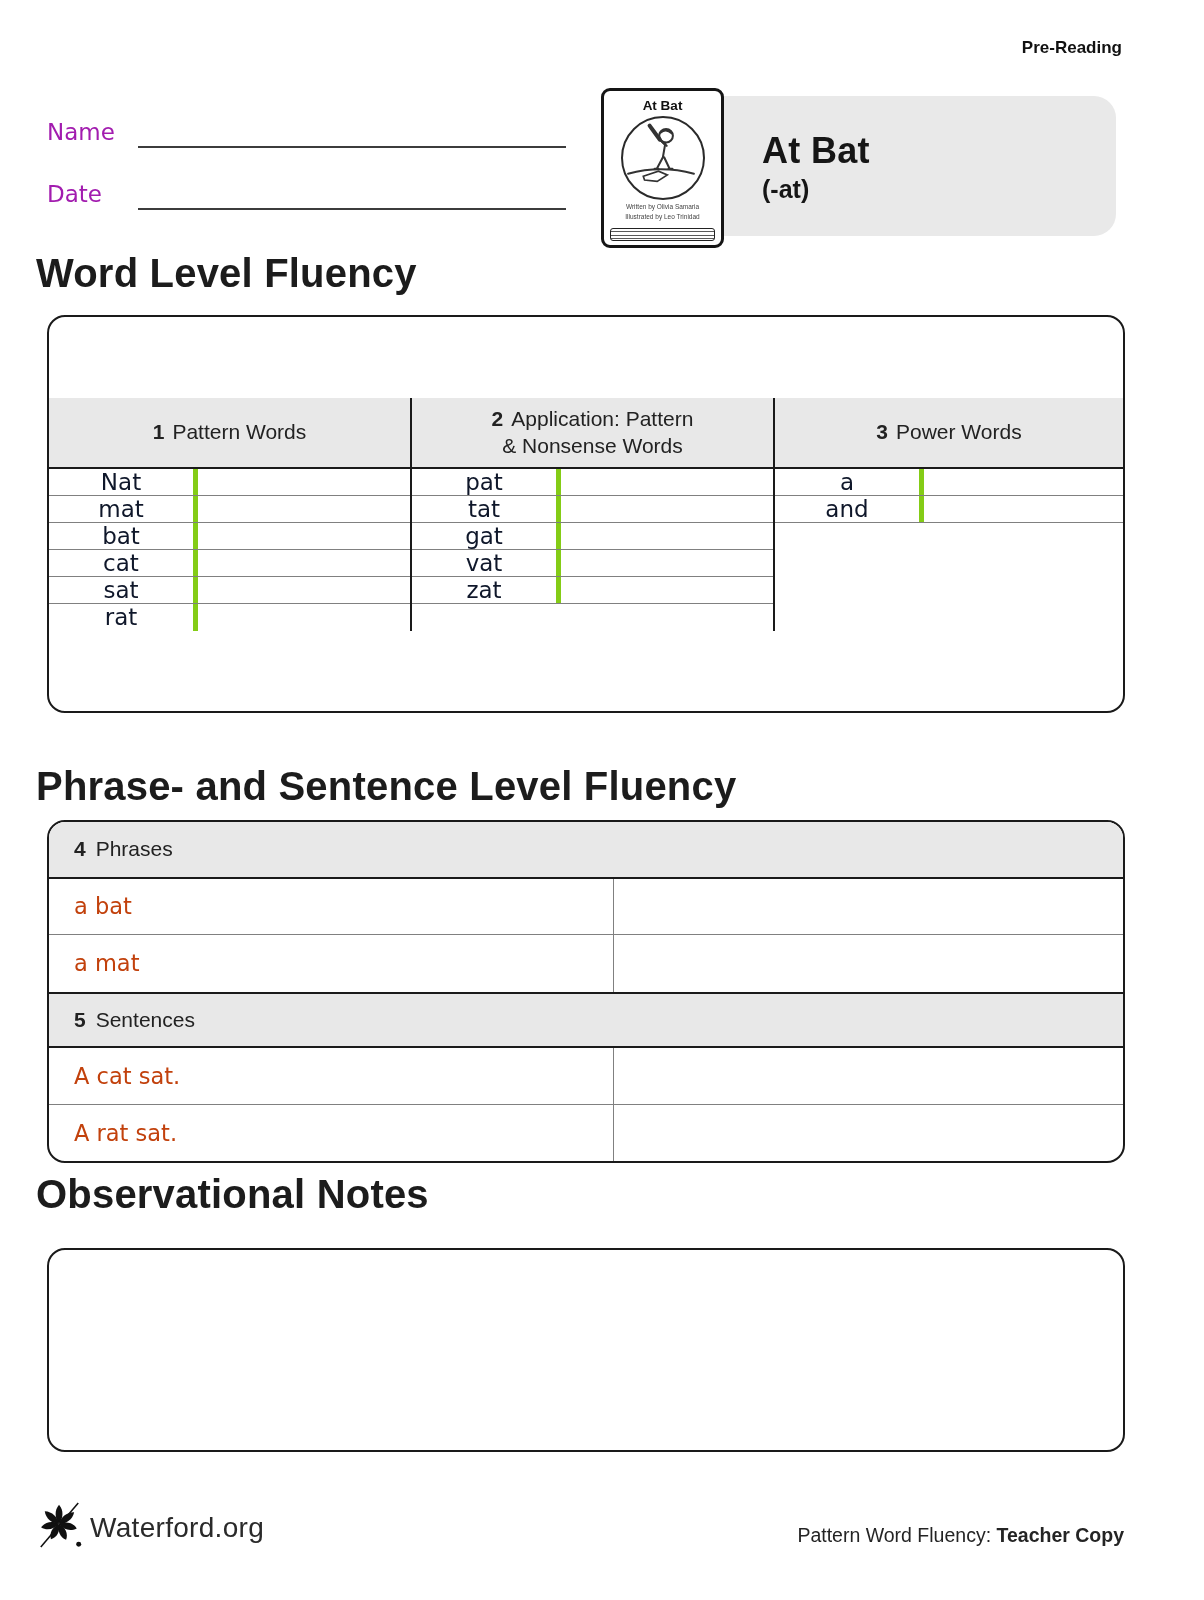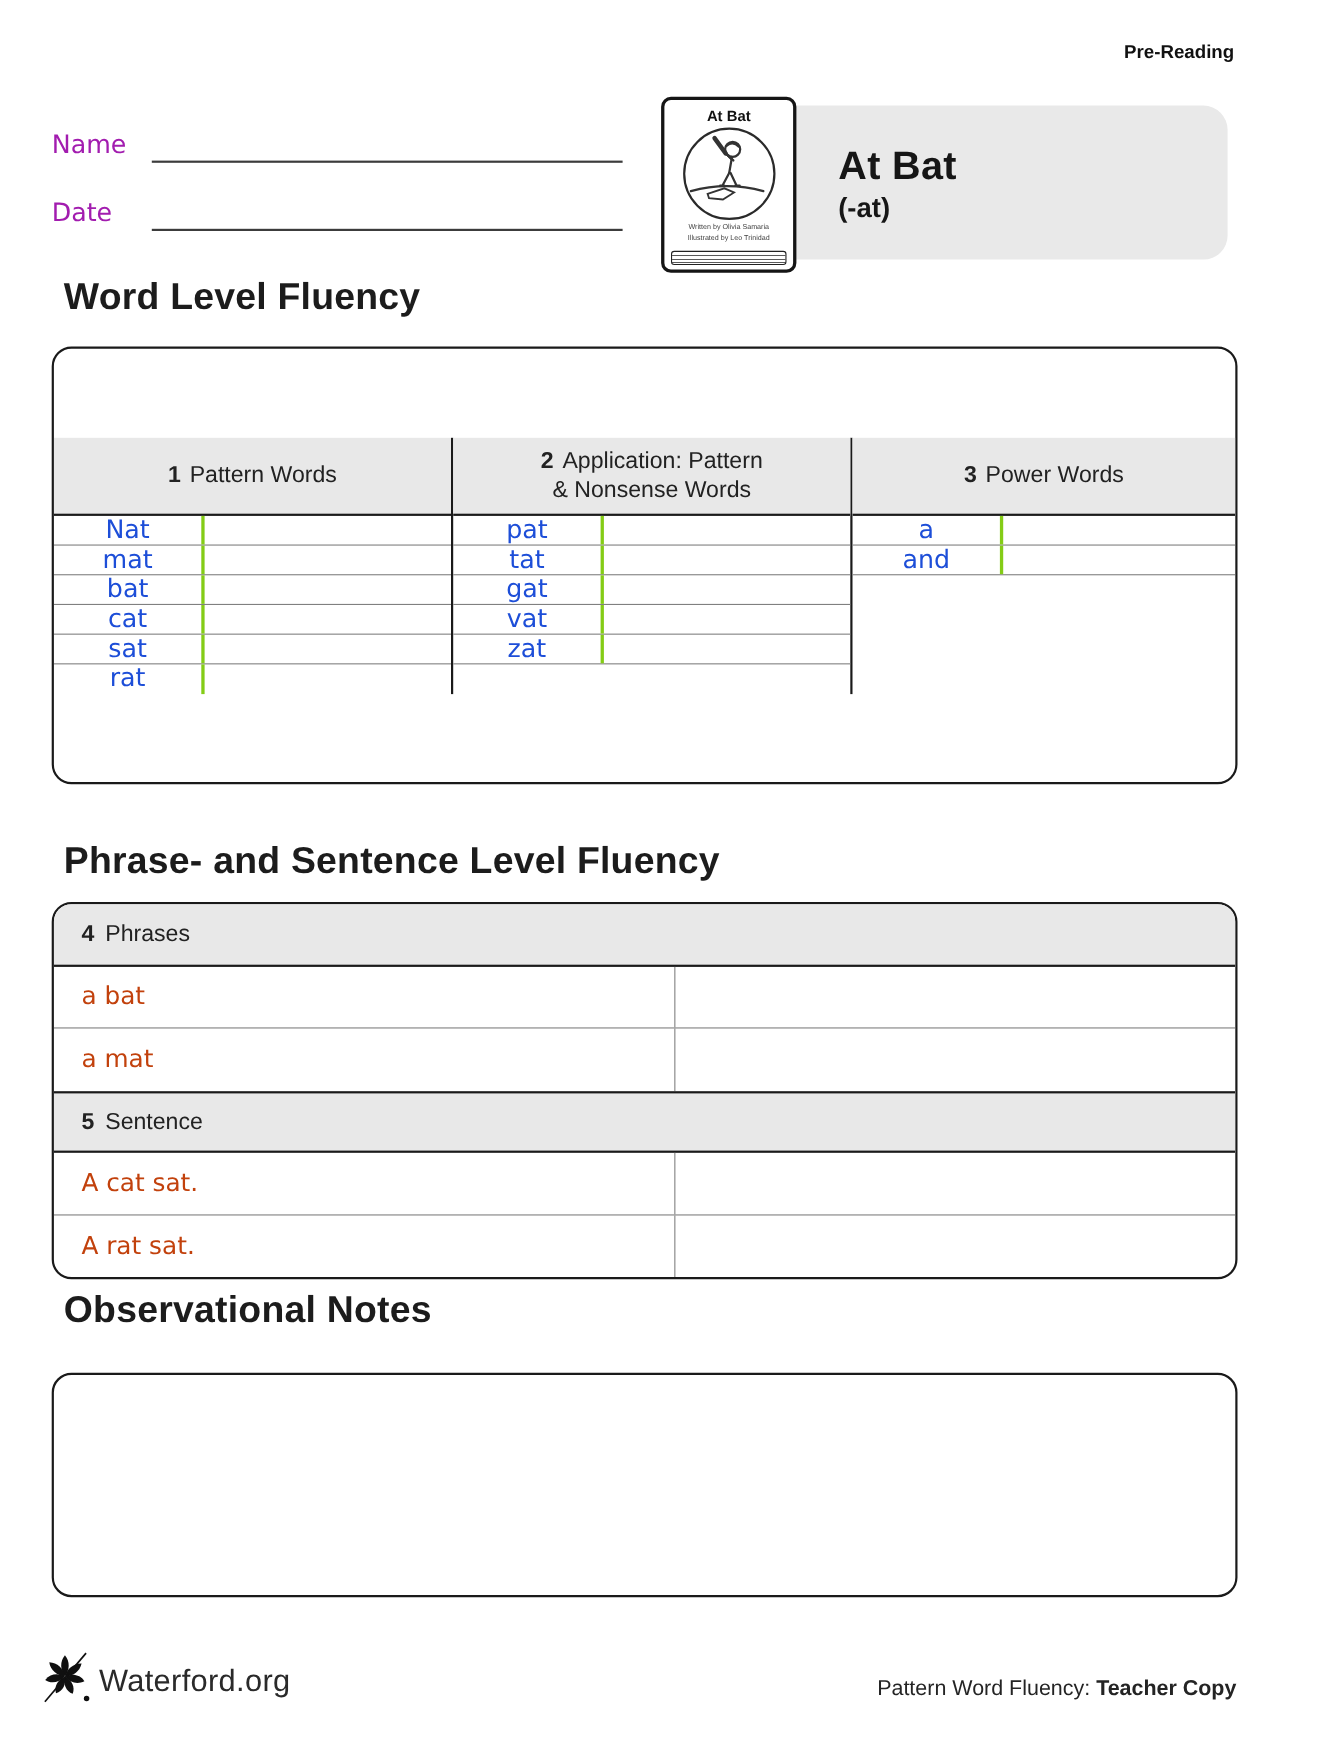--- a/index.html
+++ b/index.html
@@ -29,39 +29,39 @@
   #book-circle{width:80px;height:80px;border:2px solid #2a2a2a;border-radius:50%;margin:3px auto 0 auto;overflow:hidden;background:#fff;}
   .book-credit{text-align:center;font-size:6.5px;line-height:1.5;color:#444;}
   #book-credits{margin-top:2px;}
   #book-pages{position:absolute;left:6px;right:6px;bottom:4px;height:13px;border:1.5px solid #222;border-radius:3px;
     background:repeating-linear-gradient(to bottom,#fff 0 2.5px,#5a5a5a 2.5px 3.5px);box-sizing:border-box;}
   #title-block{left:762px;top:130px;z-index:3;}
   #book-title{font-size:36px;font-weight:800;color:#161616;letter-spacing:.3px;}
   #book-subtitle{font-size:25px;font-weight:700;color:#161616;margin-top:3px;}
 
   
-  .section-h{left:58px;font-size:34px;font-weight:800;color:#1c1c1c;letter-spacing:.2px;}
+  .section-h{left:36px;font-size:40px;font-weight:800;color:#1c1c1c;letter-spacing:.2px;}
   #h-word{top:251px;}
   #h-phrase{top:764px;}
   #h-notes{top:1172px;}
 
   
   #word-table{left:47px;top:315px;width:1078px;height:398px;border:2.5px solid #1a1a1a;border-radius:18px;
     box-sizing:border-box;overflow:hidden;display:flex;align-items:center;}
   .wcol{display:flex;flex-direction:column;box-sizing:border-box;}
   .wcol-1,.wcol-2{width:363px;border-right:2.5px solid #1a1a1a;}
   .wcol-3{flex:1;}
   .whead{height:71px;background:#e8e8e8;border-bottom:2.5px solid #1a1a1a;display:flex;flex-direction:column;
     align-items:center;justify-content:center;font-size:21px;color:#222;line-height:1.3;box-sizing:border-box;text-align:center;}
   .whead .num{font-weight:700;margin-right:8px;}
   .wbody{flex:1;display:grid;grid-template-rows:repeat(6,1fr);}
   .wrow{display:flex;box-sizing:border-box;}
   .wrow.rb{border-bottom:1px solid #808080;}
-  .wcell-word{width:137px;display:flex;align-items:center;justify-content:center;
-    border-right:3px solid #84cc16;font-size:23px;color:#1d4ed8;box-sizing:border-box;}
+  .wcell-word{width:149px;display:flex;align-items:center;justify-content:center;
+    border-right:5px solid #84cc16;font-size:23px;color:#0f172a;box-sizing:border-box;}
   .wcell-blank{flex:1;}
   .wrow-empty{border-bottom:none;}
   .wfill{grid-row:3/7;}
 
   
   #phrase-table{left:47px;top:820px;width:1078px;height:343px;border:2.5px solid #1a1a1a;border-radius:18px;
     box-sizing:border-box;overflow:hidden;display:grid;grid-template-rows:repeat(6,1fr);}
   .prow{position:relative;display:flex;align-items:center;padding-left:25px;box-sizing:border-box;font-size:22.5px;color:#c2410c;}
   .prow-head{background:#e8e8e8;font-size:21px;color:#222;border-bottom:2.5px solid #1a1a1a;}
   .prow-head .num{font-weight:700;margin-right:10px;}
@@ -214,21 +214,21 @@
   <div class="prow rb">
     <span class="print">a bat</span>
     <div class="pdivider"></div>
   </div>
   <div class="prow">
     <span class="print">a mat</span>
     <div class="pdivider"></div>
   </div>
   <div class="prow prow-head mid">
     <span class="num">5</span>
-    <span>Sentence</span>
+    <span>Sentences</span>
   </div>
   <div class="prow rb">
     <span class="print">A cat sat.</span>
     <div class="pdivider"></div>
   </div>
   <div class="prow">
     <span class="print">A rat sat.</span>
     <div class="pdivider"></div>
   </div>
 </div>

